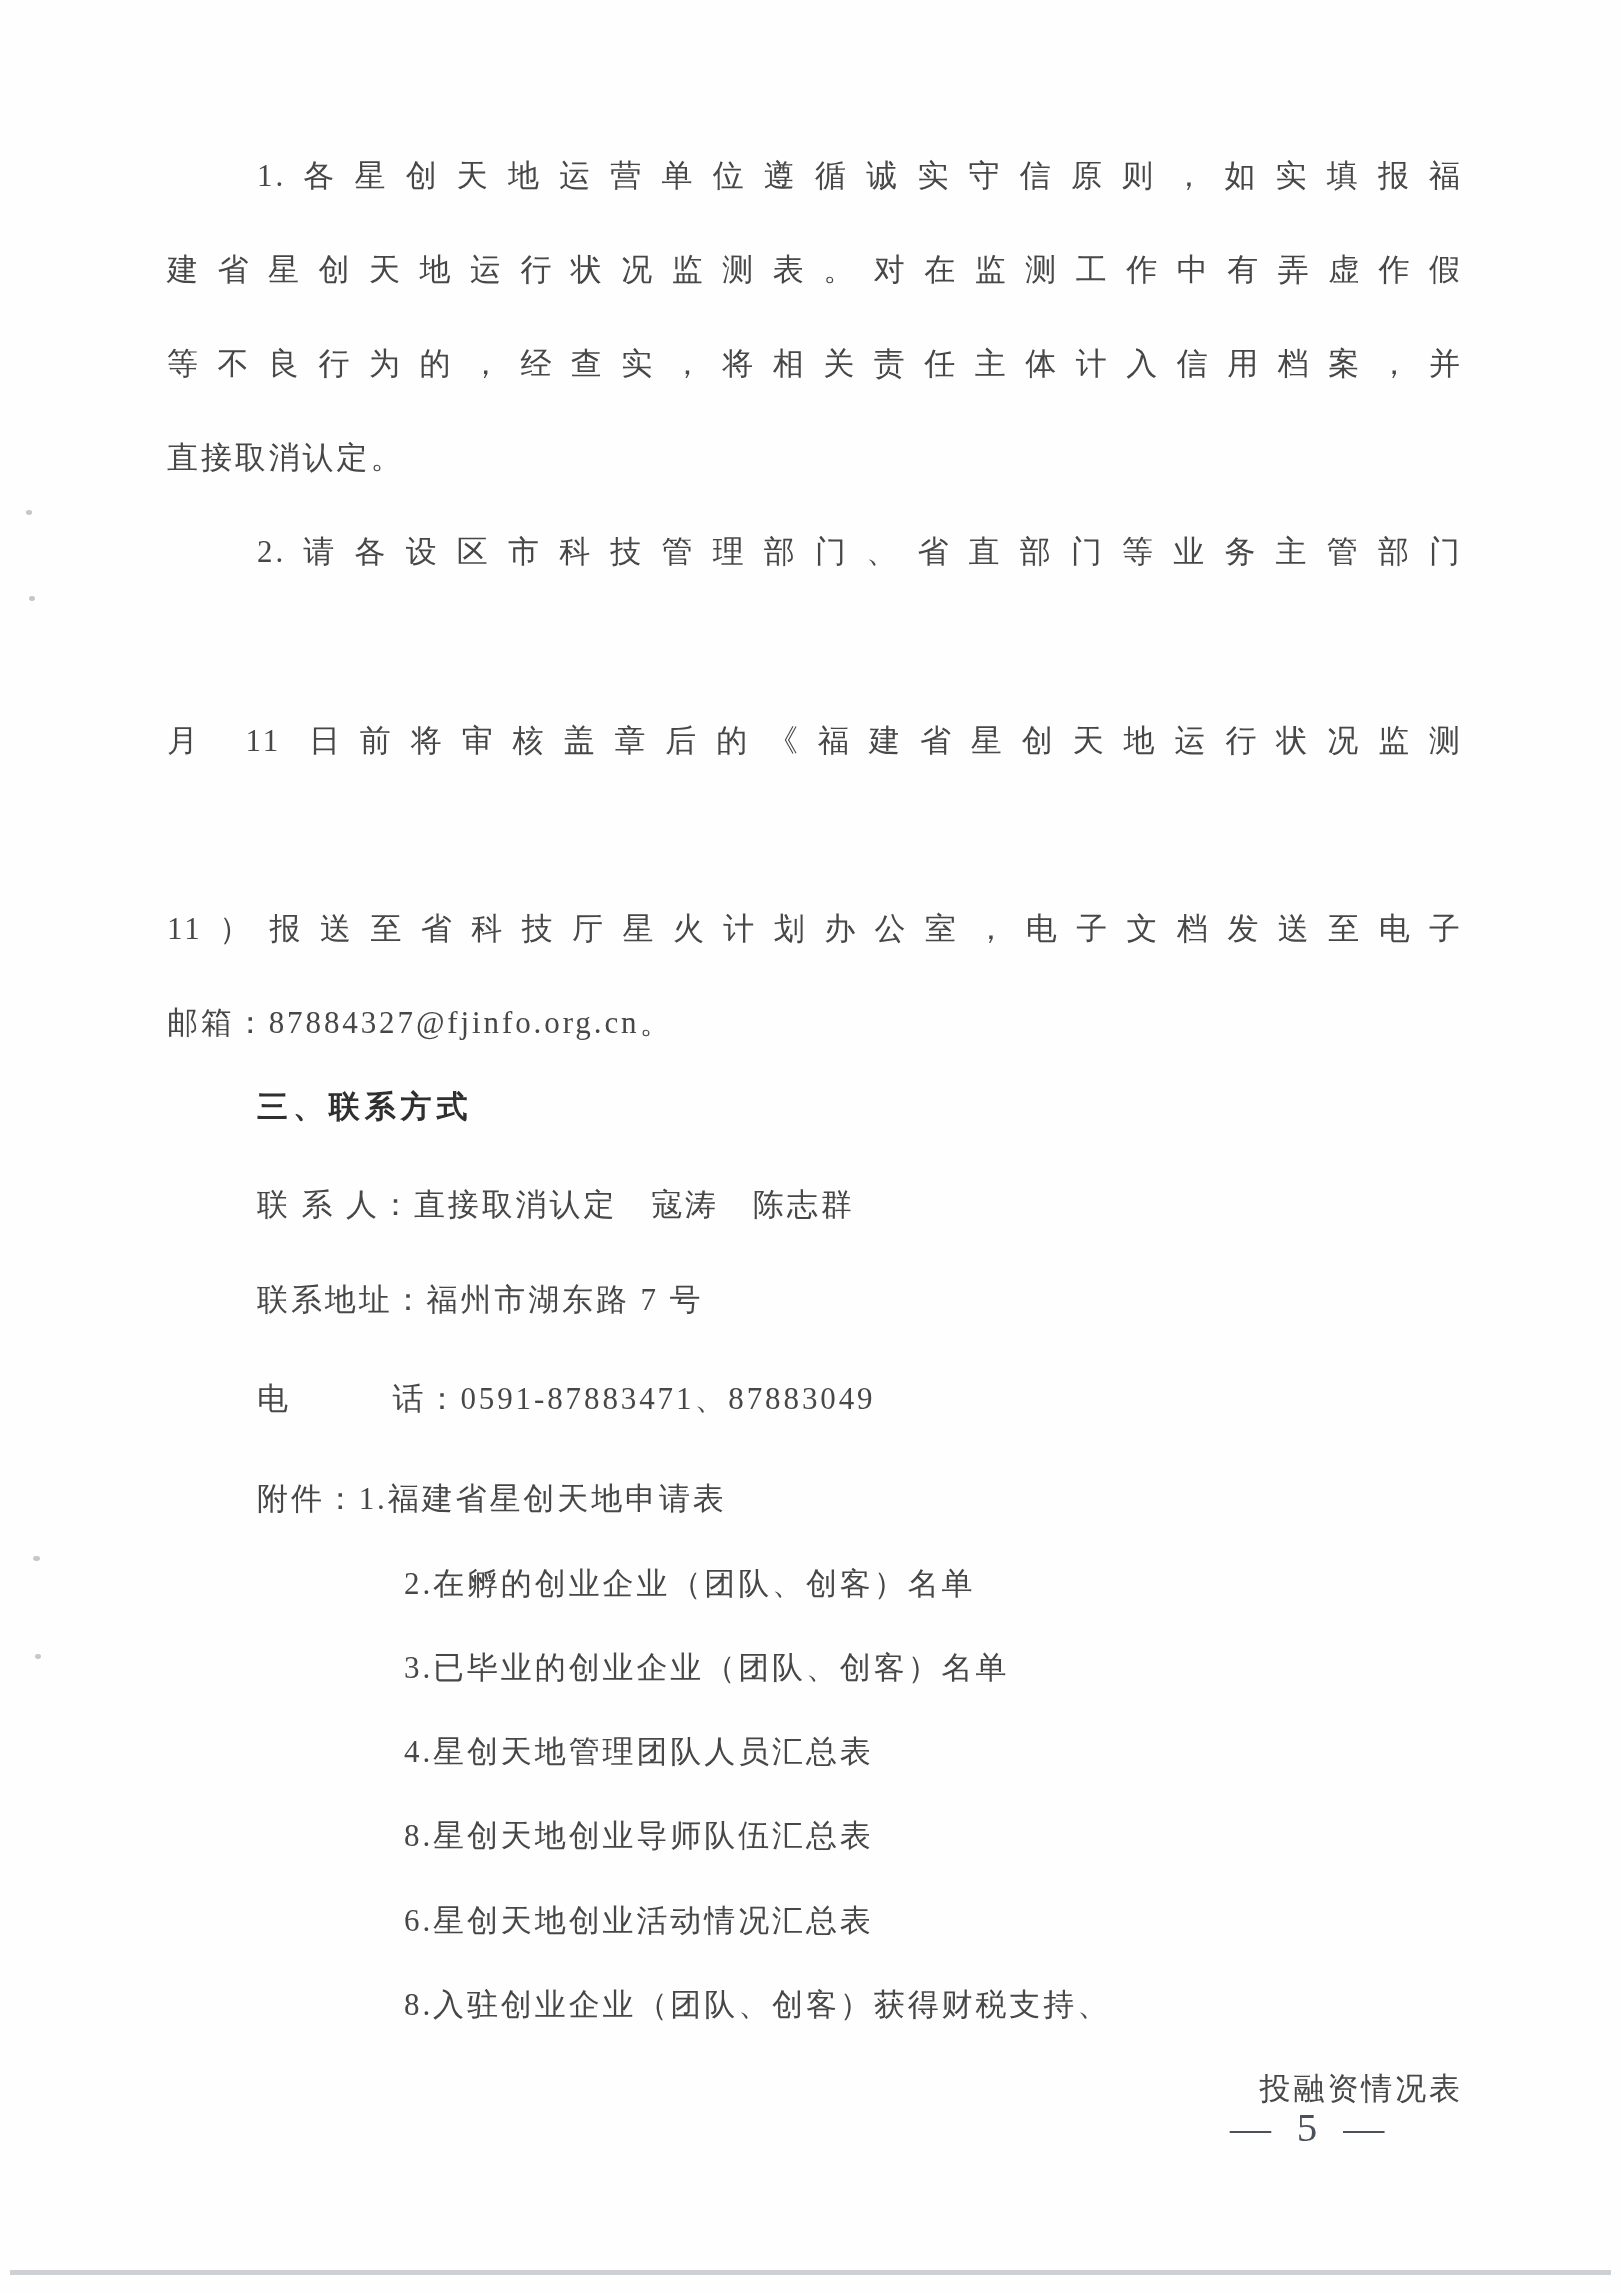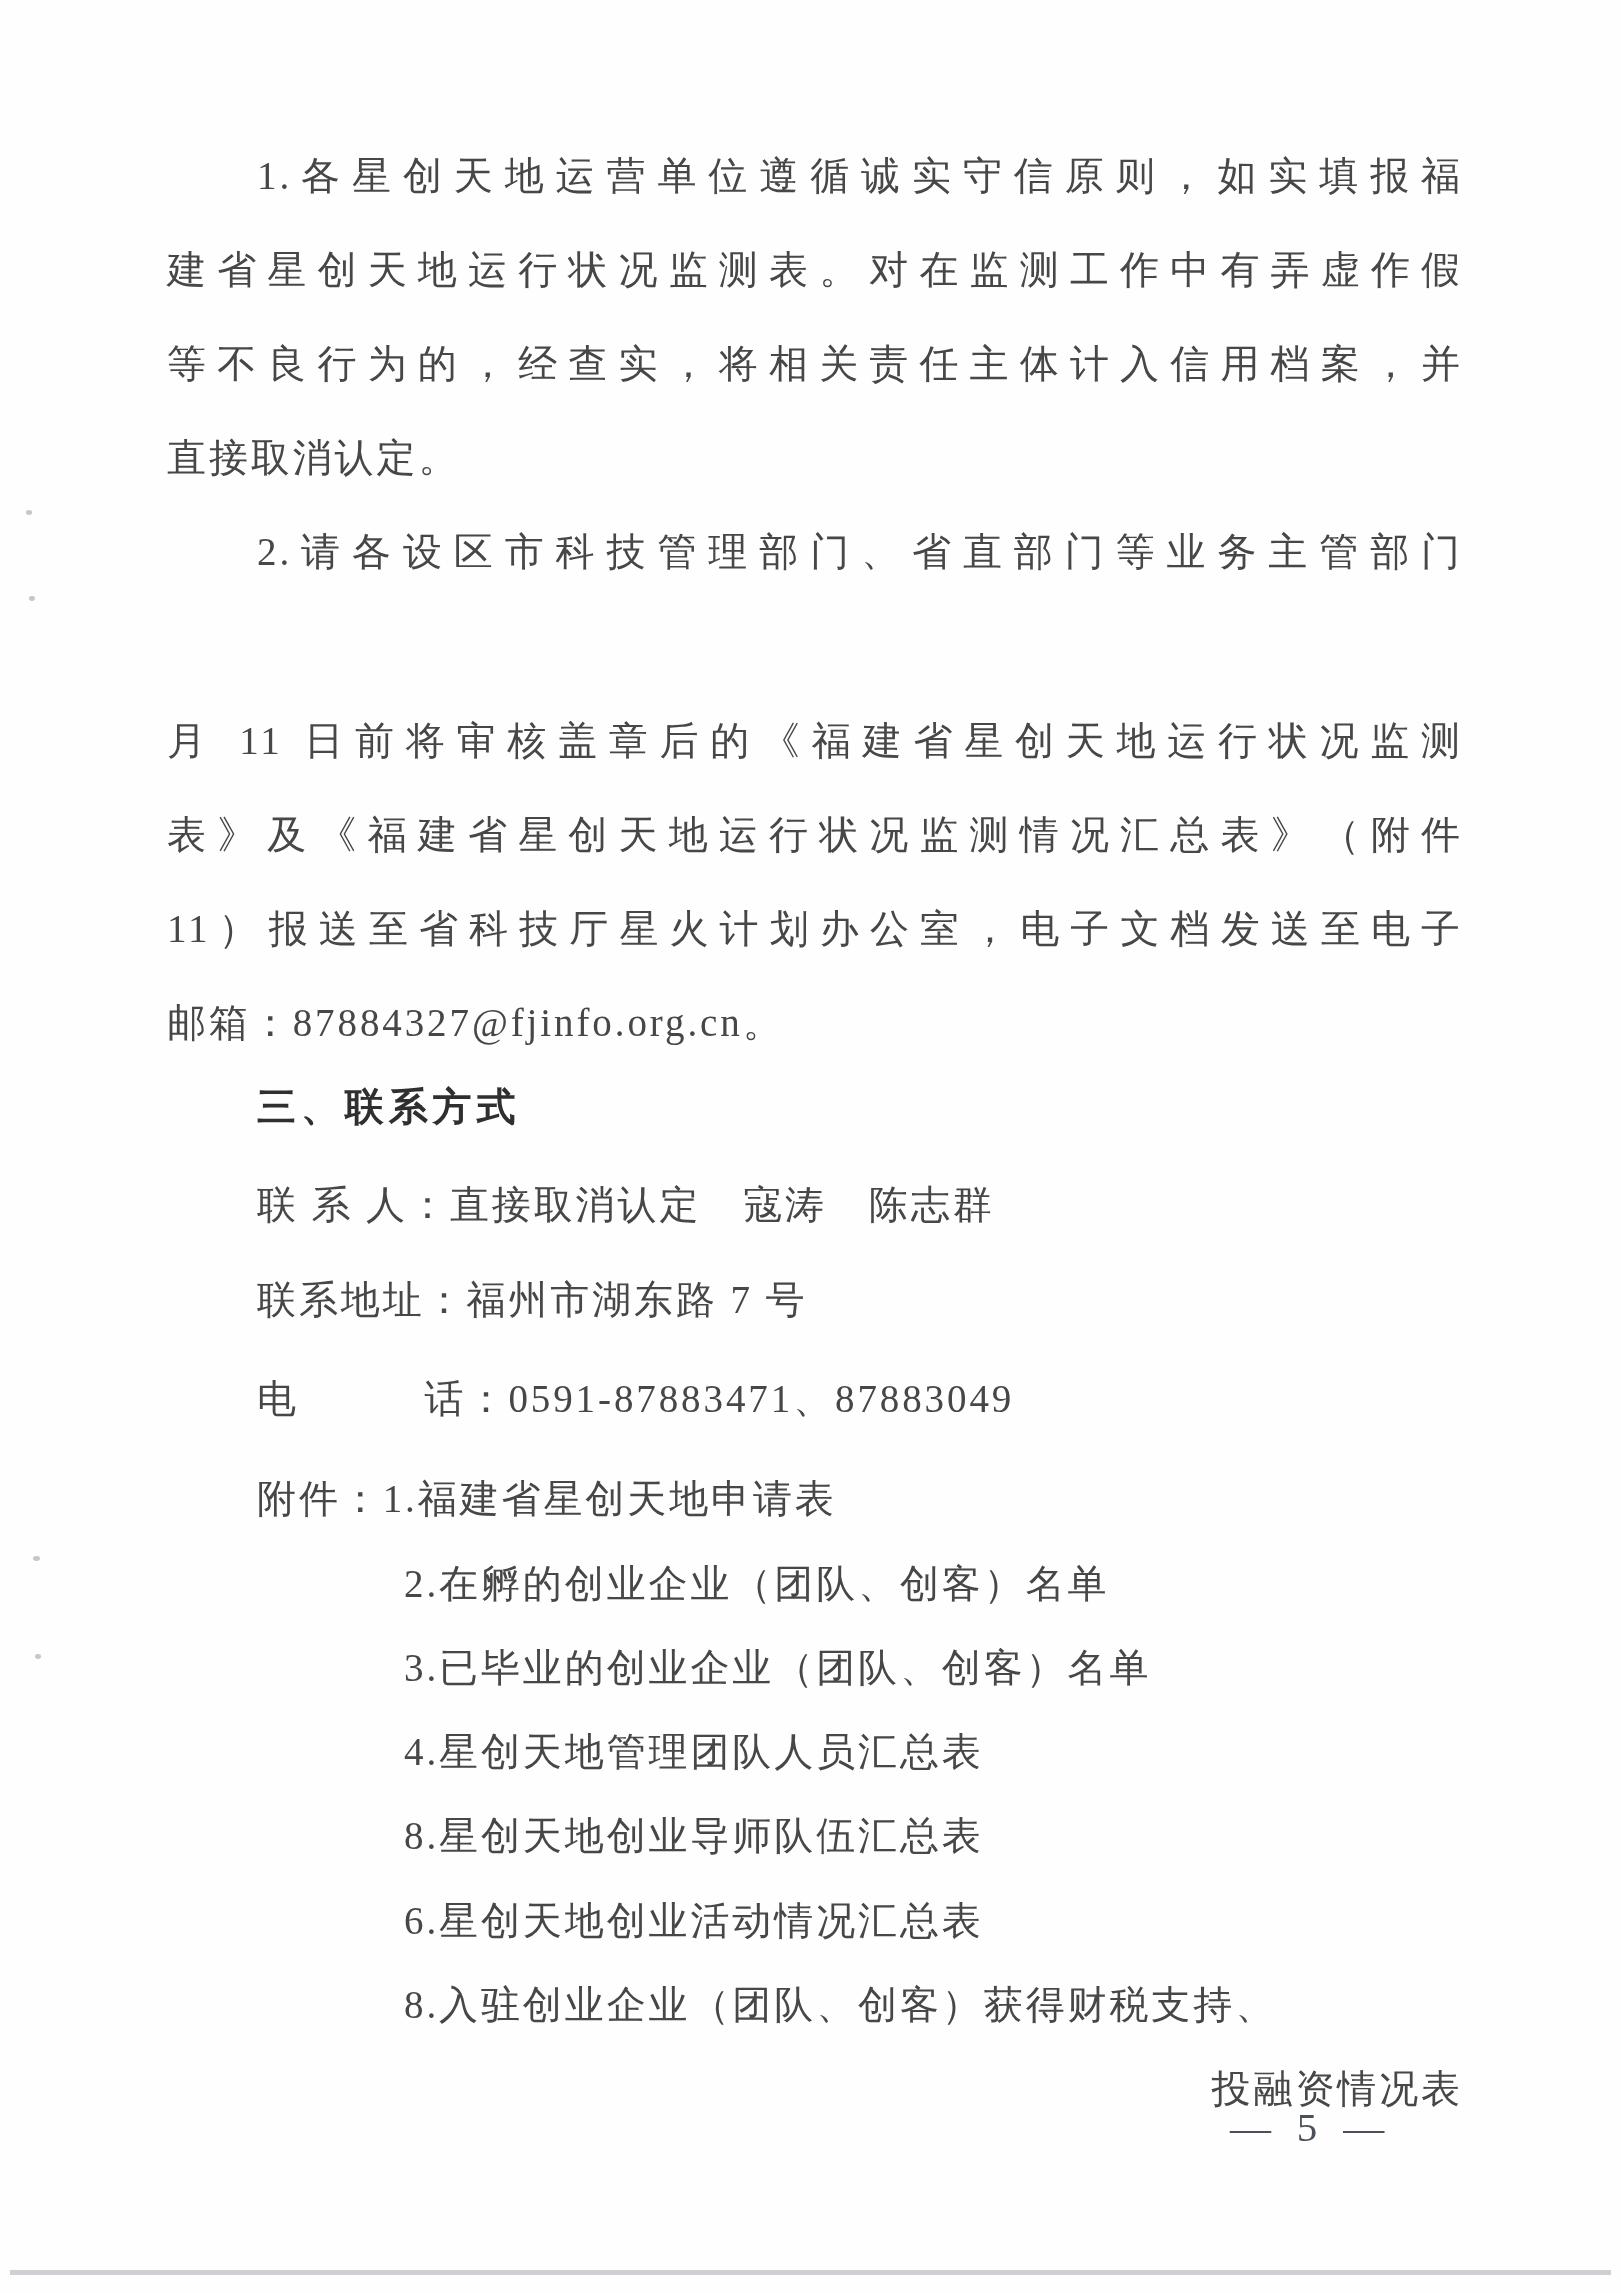--- a/index.html
+++ b/index.html
@@ -8,21 +8,21 @@
     width:1621px;height:2294px;
     background:#fefefe;
     overflow:hidden;
     font-family:"Liberation Serif","DejaVu Serif",serif;
     color:#474747;
   }
   .ln{
     position:absolute;
     left:167px;
     width:1296px;
-    font-size:39px;
+    font-size:31px;
     line-height:57px;
     letter-spacing:2.9px;
     white-space:nowrap;
     color:#474747;
   }
   .fill{
     white-space:normal;
     text-align:justify;
     text-align-last:justify;
   }
@@ -64,21 +64,20 @@
 
 <div class="page">
 
   <div class="ln fill indent" style="top:147px">1.各星创天地运营单位遵循诚实守信原则，如实填报福</div>
   <div class="ln fill" style="top:241px">建省星创天地运行状况监测表。对在监测工作中有弄虚作假</div>
   <div class="ln fill" style="top:335px">等不良行为的，经查实，将相关责任主体计入信用档案，并</div>
   <div class="ln" style="top:429px">直接取消认定。</div>
 
   <div class="ln fill indent" style="top:523px">2.请各设区市科技管理部门、省直部门等业务主管部门</div>
   <div class="ln fill" style="top:712px">月 11 日前将审核盖章后的《福建省星创天地运行状况监测</div>
-  <div class="ln fill" style="top:806px">表》及《福建省星创天地运行状况监测情况汇总表》（附件</div>
   <div class="ln fill" style="top:900px">11）报送至省科技厅星火计划办公室，电子文档发送至电子</div>
   <div class="ln" style="top:994px">邮箱：87884327@fjinfo.org.cn。</div>
 
   <div class="ln heading" style="top:1078px">三、联系方式</div>
 
   <div class="ln contact" style="top:1176px">联 系 人：直接取消认定　寇涛　陈志群</div>
   <div class="ln contact" style="top:1271px">联系地址：福州市湖东路 7 号</div>
   <div class="ln contact" style="top:1370px">电　　　话：0591-87883471、87883049</div>
 
   <div class="ln attach-label-line" style="top:1470px">

